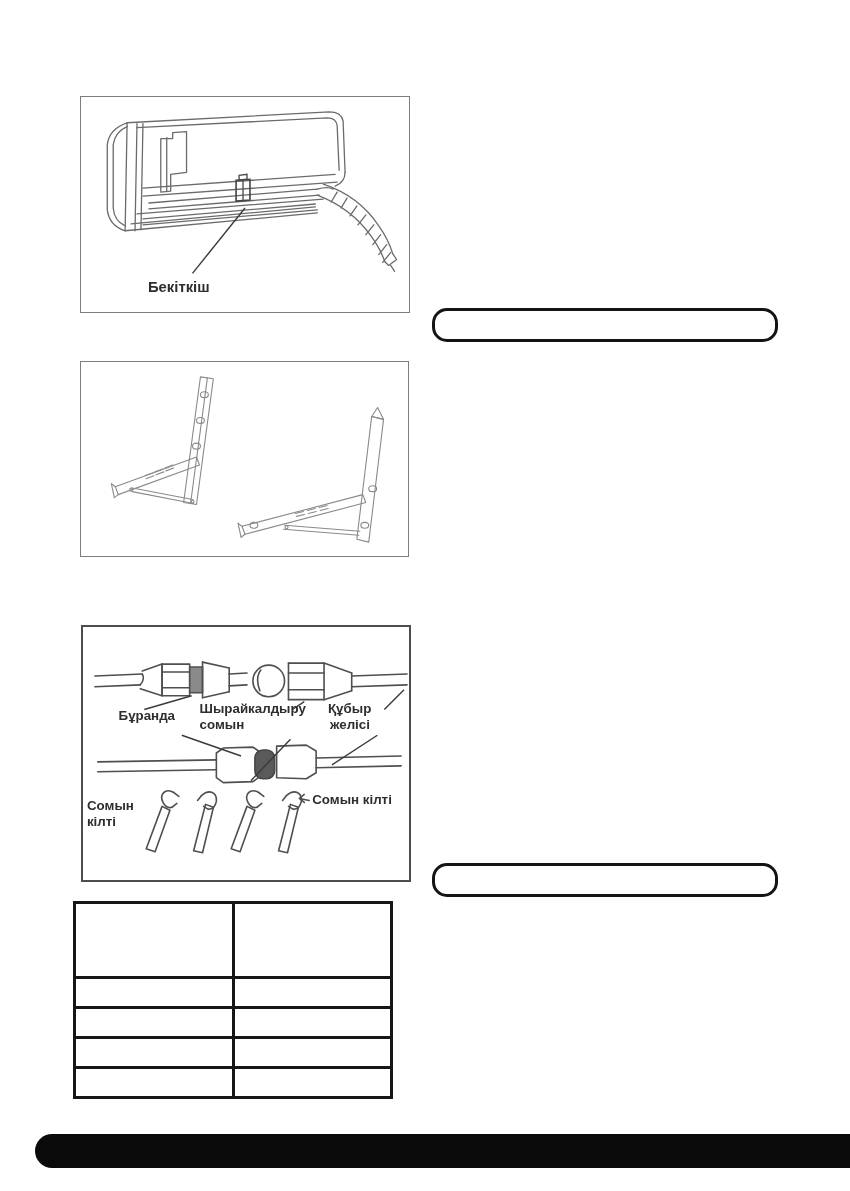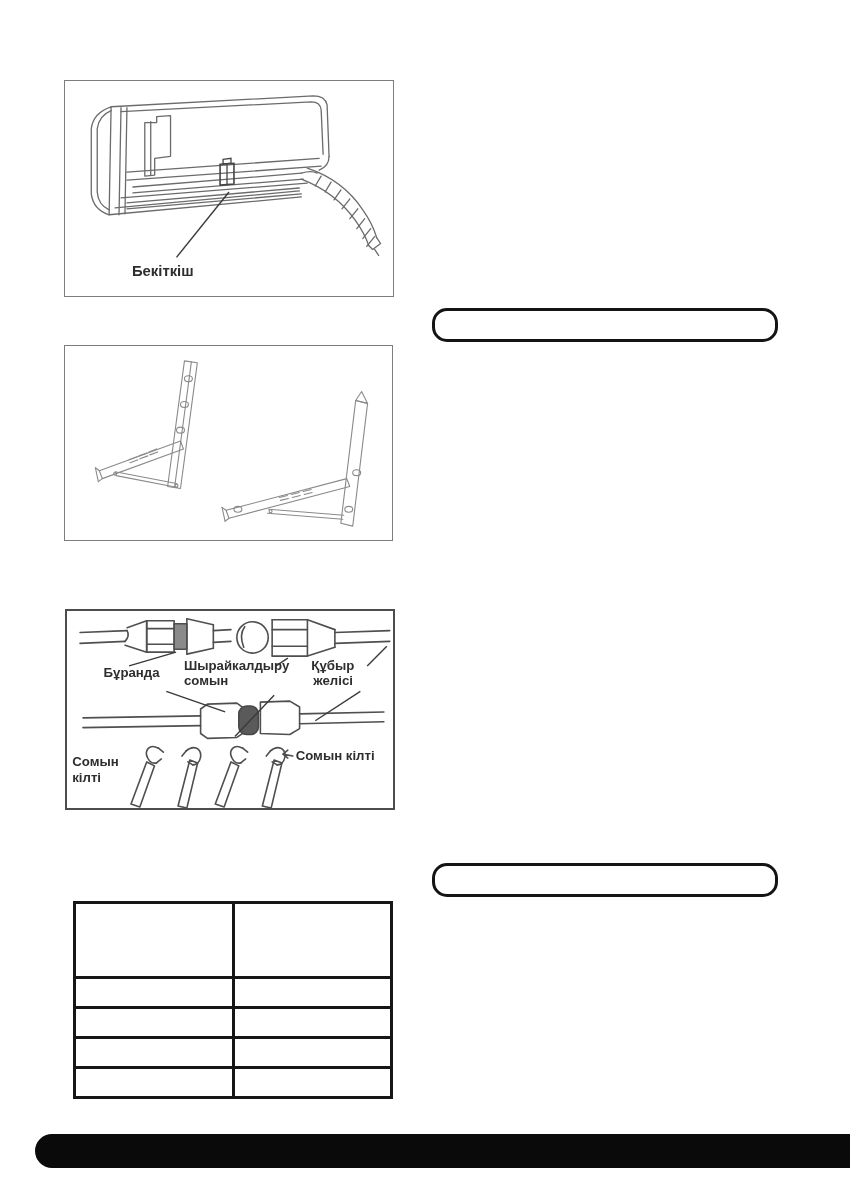--- a/index.html
+++ b/index.html
@@ -4,26 +4,26 @@
 <style>
   html,body{margin:0;padding:0;}
   body{
     width:850px;height:1191px;
     background:#ffffff;
     font-family:"Liberation Sans", sans-serif;
     position:relative;overflow:hidden;
   }
   .page{position:absolute;inset:0;}
   .fig{
-    position:absolute;margin:0;background:#ffffff;
+    position:absolute;margin:16px;background:#ffffff;
     box-sizing:border-box;
   }
   #fig-indoor-unit{left:64px;top:80px;width:330px;height:217px;border:1.5px solid #7d7d7d;}
   #fig-brackets{left:64px;top:345px;width:329px;height:196px;border:1.3px solid #7d7d7d;}
-  #fig-pipes{left:65px;top:609px;width:330px;height:201px;border:2px solid #4d4d4d;}
+  #fig-pipes{left:65px;top:609px;width:330px;height:257px;border:2px solid #4d4d4d;}
   .fig svg{display:block;width:100%;height:100%;}
   .fig path,.fig rect,.fig circle,.fig ellipse{vector-effect:non-scaling-stroke;}
   .sketch{fill:none;stroke:#6b6b6b;stroke-width:1.3;stroke-linecap:round;stroke-linejoin:round;}
   .sketch-light{fill:none;stroke:#8a8a8a;stroke-width:1.1;stroke-linecap:round;stroke-linejoin:round;}
   .sketch-dark{fill:none;stroke:#4f4f4f;stroke-width:1.6;stroke-linecap:round;stroke-linejoin:round;}
   .leader{fill:none;stroke:#3a3a3a;stroke-width:1.4;}
   .fig text{font-family:"Liberation Sans", sans-serif;font-weight:bold;fill:#2e2e2e;}
   #fig-indoor-unit text{font-size:15px;}
   #fig-pipes text{font-size:13.5px;}
   .section-box{

